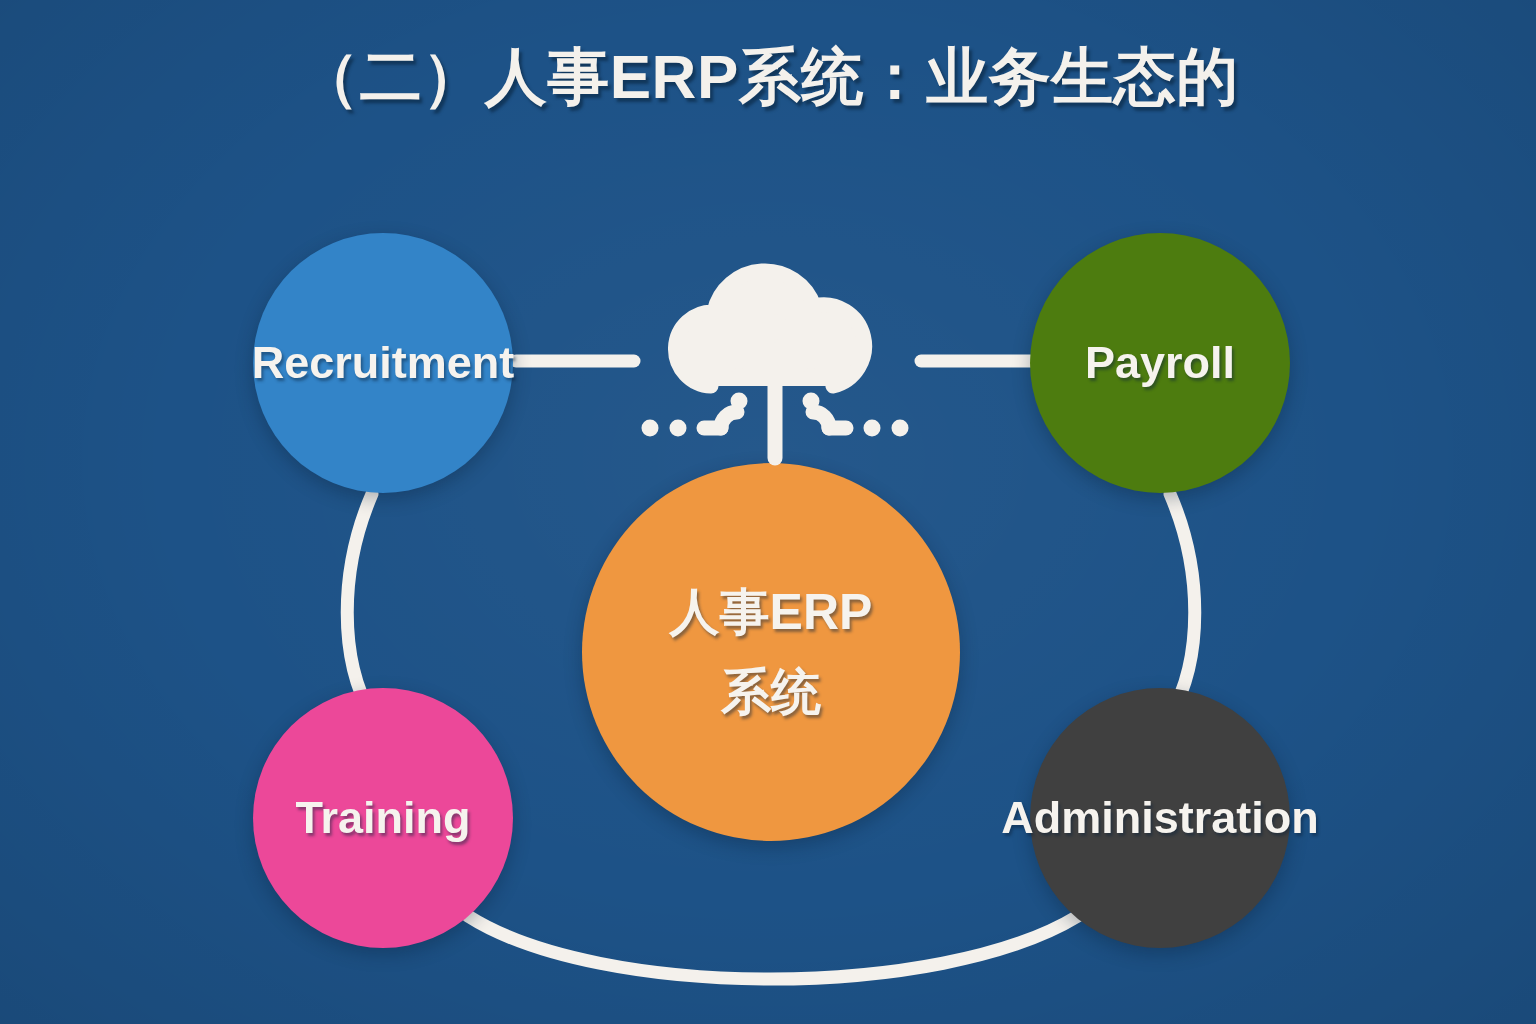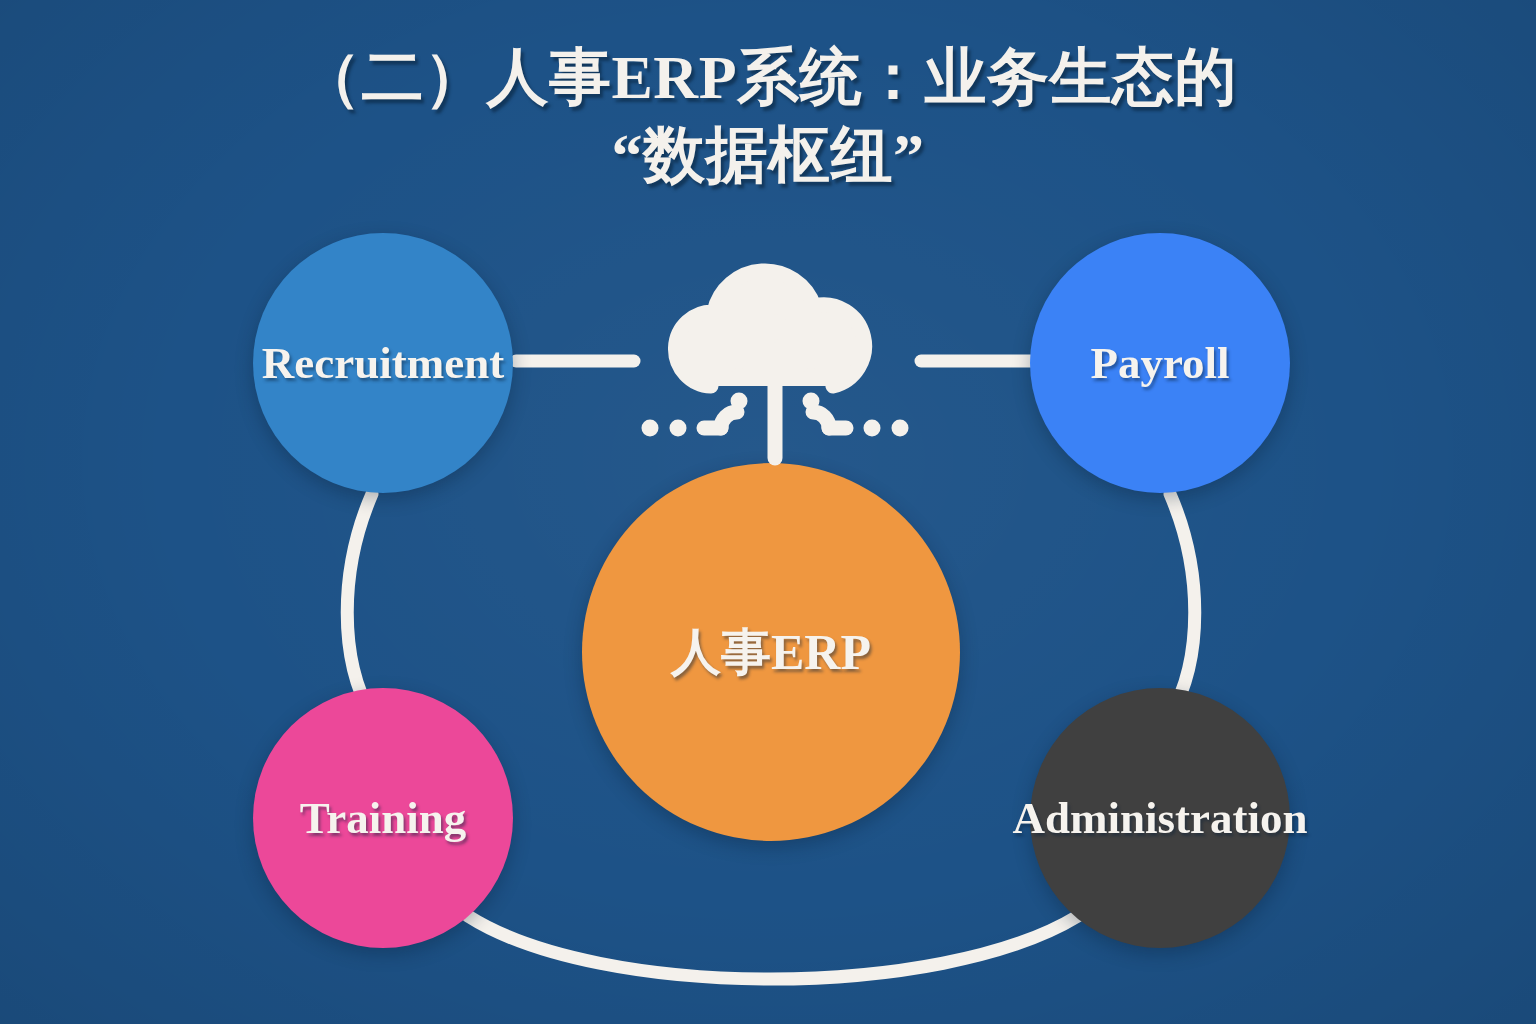--- a/index.html
+++ b/index.html
@@ -100,25 +100,24 @@
     left: 636px;
     top: 262px;
     width: 280px;
     height: 210px;
     z-index: 5;
   }
 </style>
 </head>
 <body>
 
-<div id="canvas" style="background: rgb(29, 82, 135); font-family: Liberation Serif, serif;">
+<div id="canvas" style="background: rgb(29, 82, 135);">
 
   <div id="title-block">
     <span class="title-line">（二）人事ERP系统：业务生态的</span>
-    <span class="title-line">“数据枢纽”</span>
   </div>
 
   <svg id="svg-layer" viewBox="0 0 1536 1024">
     <g fill="none" stroke="#f4f1ec" stroke-width="13" stroke-linecap="round">
 
       <line x1="516" y1="361" x2="634" y2="361"></line>
 
       <line x1="921" y1="361" x2="1034" y2="361"></line>
 
       <path d="M 372 494 C 339 570 339 660 372 716"></path>
@@ -158,32 +157,33 @@
       <circle cx="14" cy="166" r="8.5"></circle>
       <circle cx="236" cy="166" r="8.5"></circle>
       <circle cx="264" cy="166" r="8.5"></circle>
     </g>
   </svg>
 
   <div class="node sat" id="node-recruitment" style="background: rgb(51, 132, 200);">
     <span class="node-label">Recruitment</span>
   </div>
 
-  <div class="node sat" id="node-payroll" style="background: #3b82f6;">
+  <div class="node sat" id="node-payroll" style="background: #4d7c0f;">
     <span class="node-label">Payroll</span>
   </div>
 
   <div class="node sat" id="node-training" style="background: #ec4899;">
     <span class="node-label">Training</span>
   </div>
 
   <div class="node sat" id="node-administration" style="background: #404040;">
     <span class="node-label">Administration</span>
   </div>
 
   <div class="node" id="node-core" style="background: rgb(239, 151, 64);">
     <span class="node-label">
       <span>人事ERP</span><br>
+      <span>系统</span>
     </span>
   </div>
 
   <div id="grain"></div>
 </div>
 
 </body></html>

